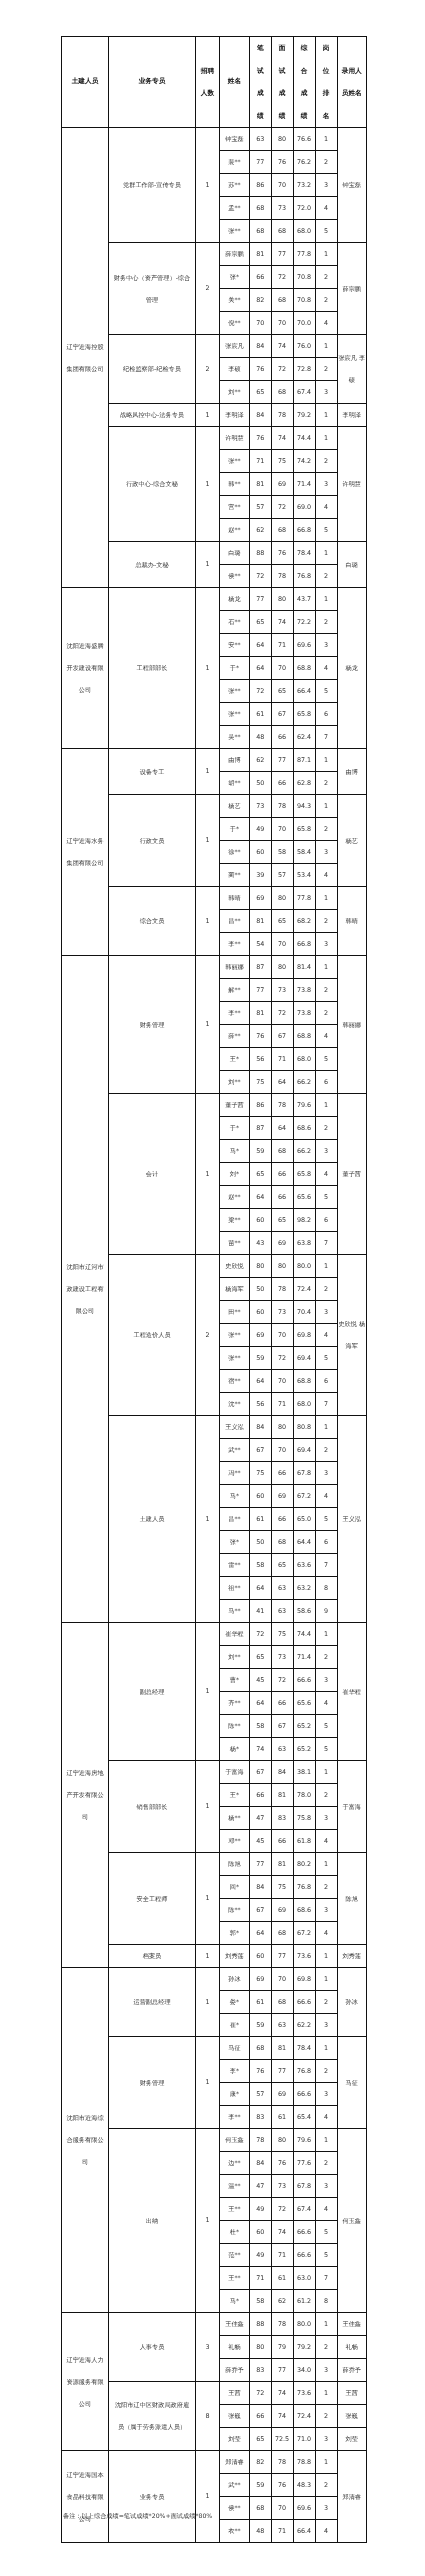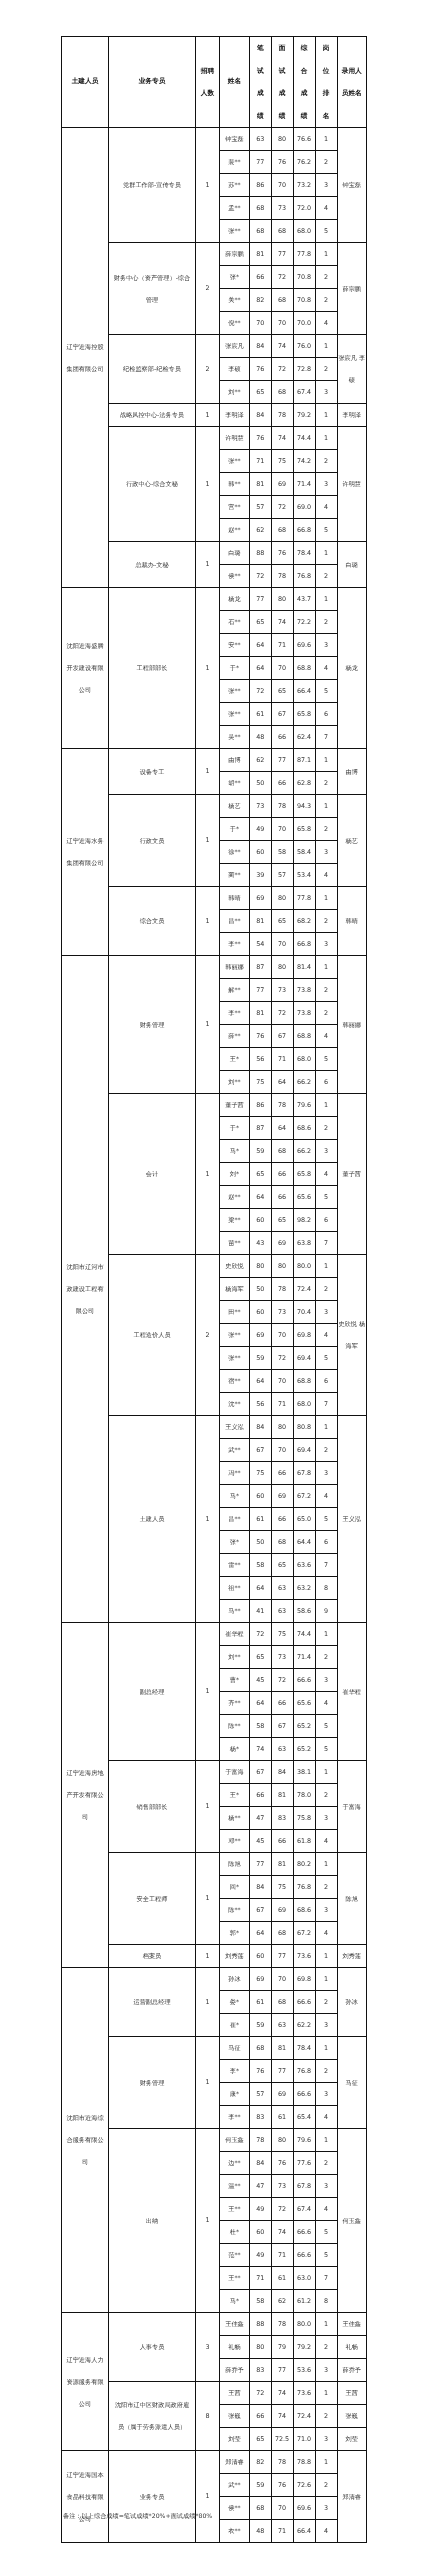--- a/index.html
+++ b/index.html
@@ -825,21 +825,21 @@
           <td class="num">80</td>
           <td class="num">79</td>
           <td class="num">79.2</td>
           <td class="num">2</td>
           <td class="hired">礼畅</td>
         </tr>
         <tr class="row">
           <td class="name">薛乔予</td>
           <td class="num">83</td>
           <td class="num">77</td>
-          <td class="num">53.6</td>
+          <td class="num">34.0</td>
           <td class="num">3</td>
           <td class="hired">薛乔予</td>
         </tr>
         <tr class="row">
           <td class="pos" rowspan="3">沈阳市辽中区财政局政府雇员（属于劳务派遣人员）</td>
           <td class="cnt num" rowspan="3">8</td>
           <td class="name">王茜</td>
           <td class="num">72</td>
           <td class="num">74</td>
           <td class="num">73.6</td>
@@ -870,21 +870,21 @@
           <td class="num">82</td>
           <td class="num">78</td>
           <td class="num">78.8</td>
           <td class="num">1</td>
           <td class="hired" rowspan="4">郑清睿</td>
         </tr>
         <tr class="row">
           <td class="name">武**</td>
           <td class="num">59</td>
           <td class="num">76</td>
-          <td class="num">72.6</td>
+          <td class="num">48.3</td>
           <td class="num">2</td>
         </tr>
         <tr class="row">
           <td class="name">侯**</td>
           <td class="num">68</td>
           <td class="num">70</td>
           <td class="num">69.6</td>
           <td class="num">3</td>
         </tr>
         <tr class="row">

